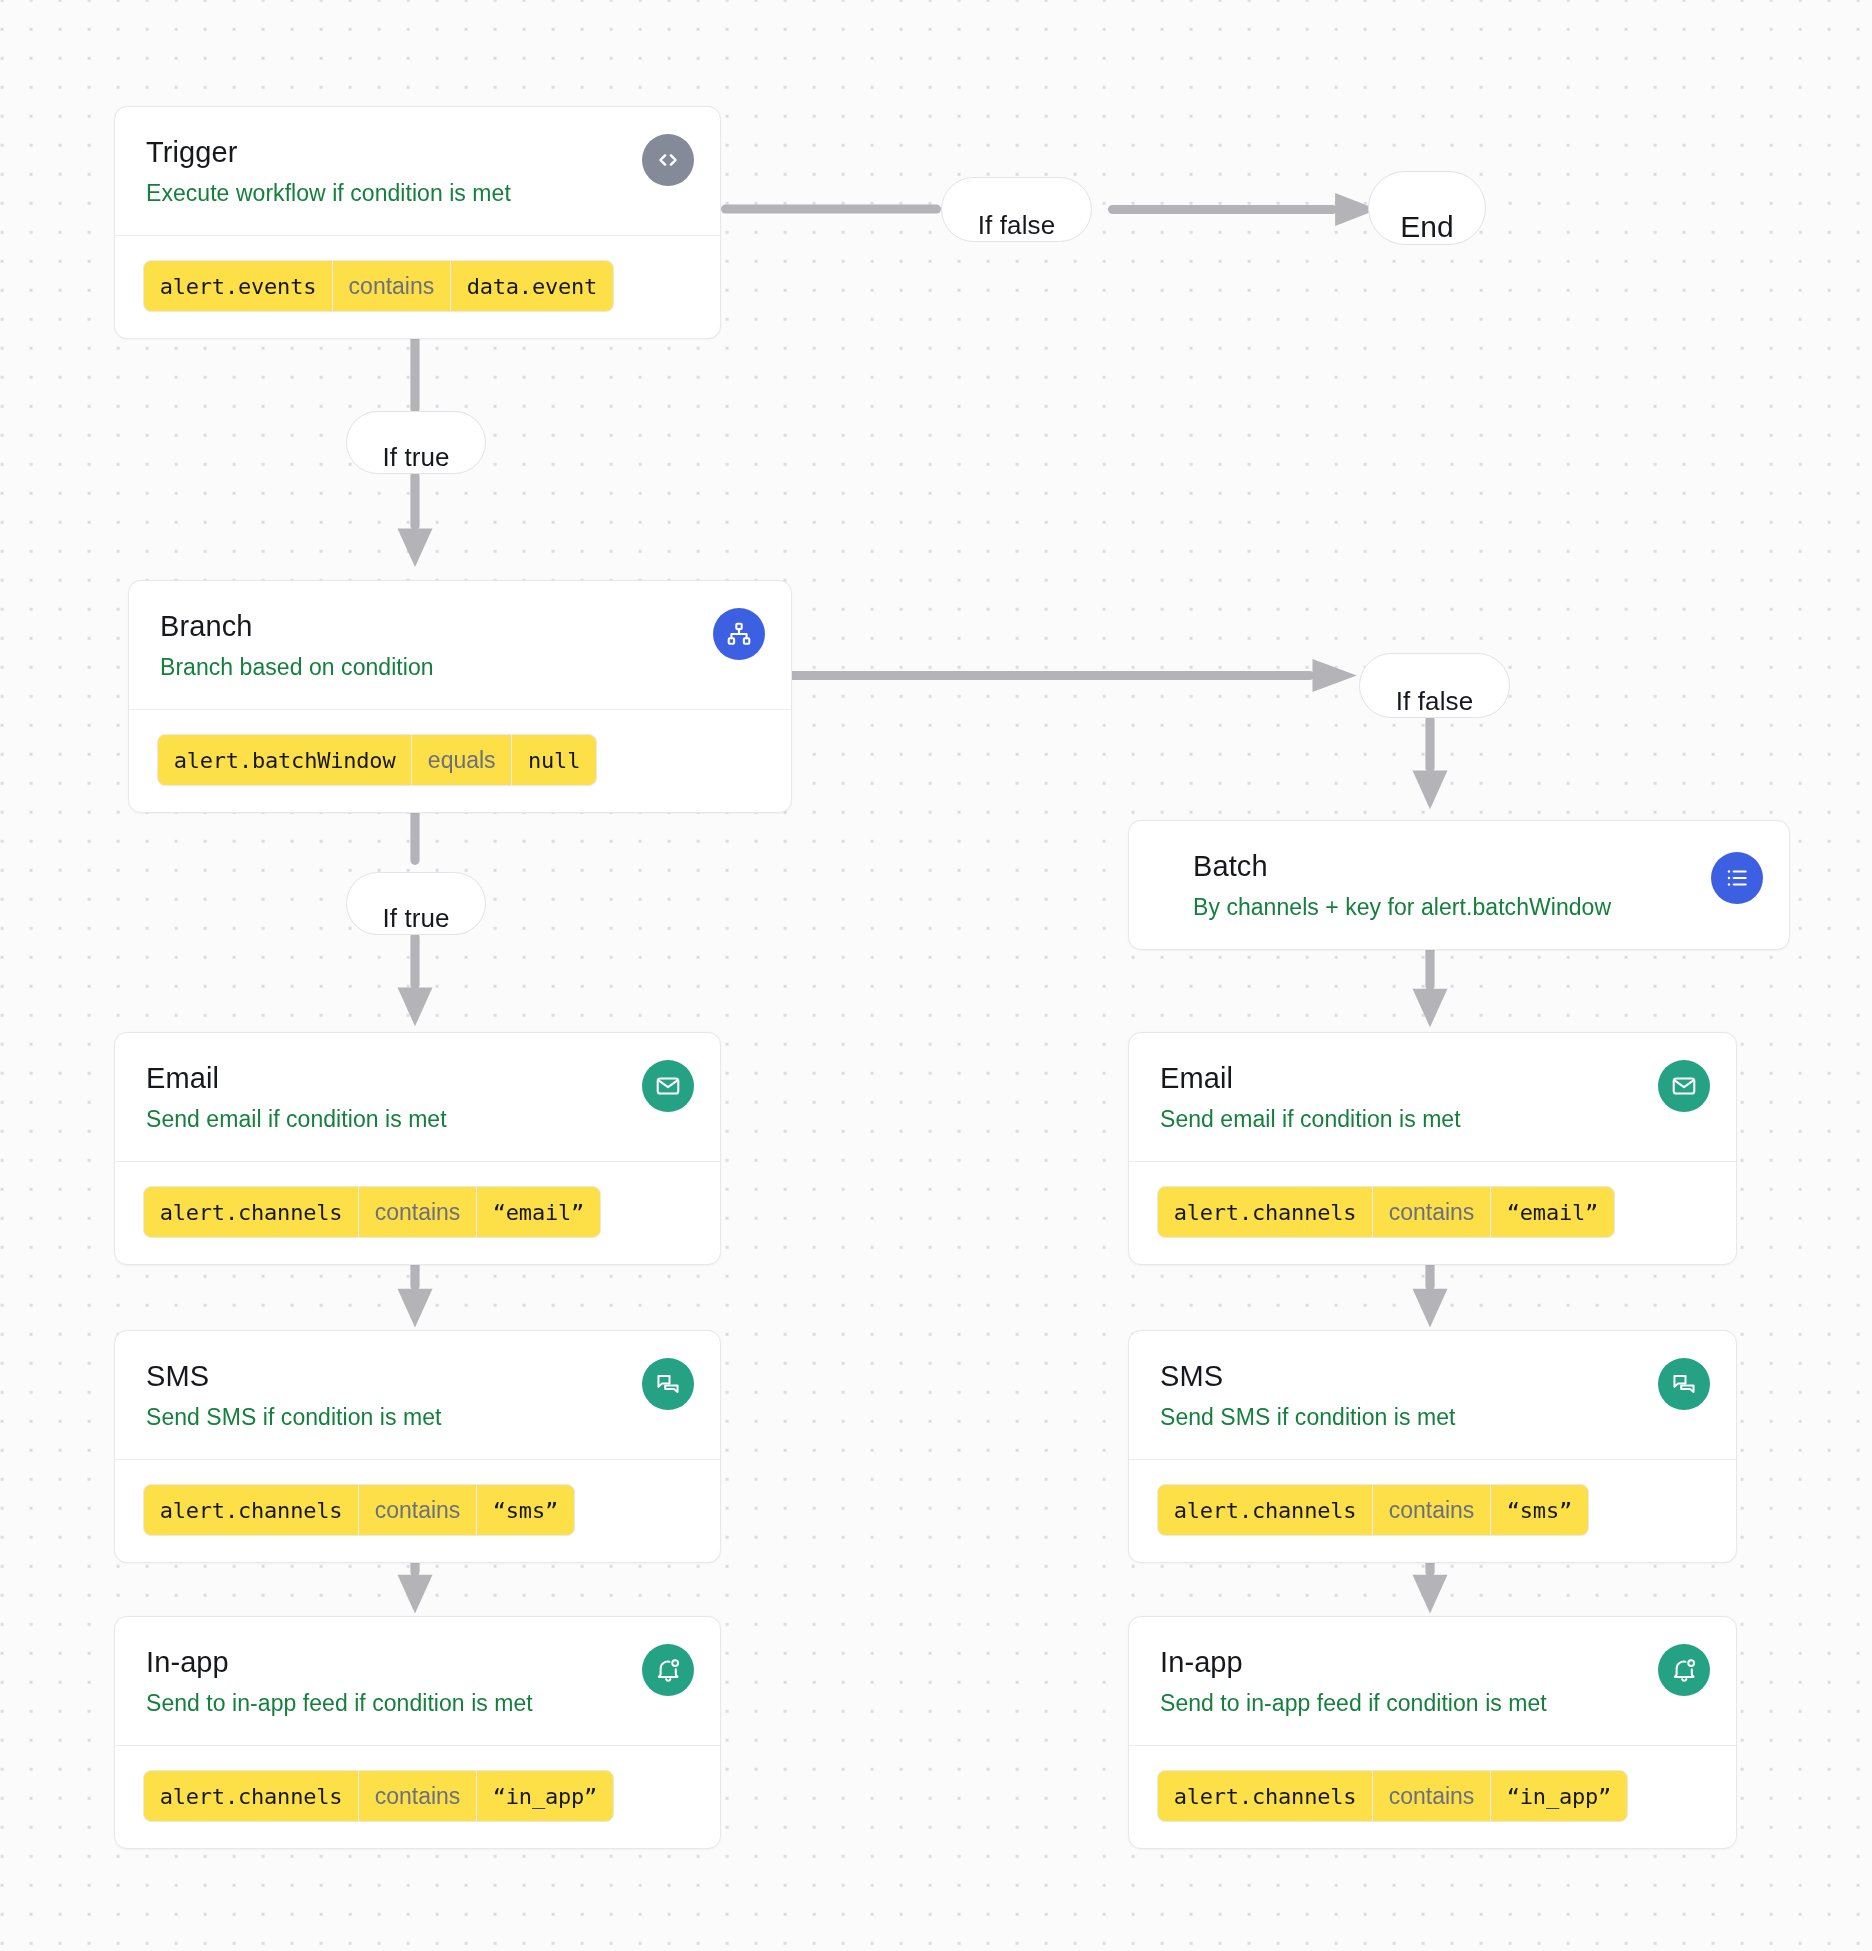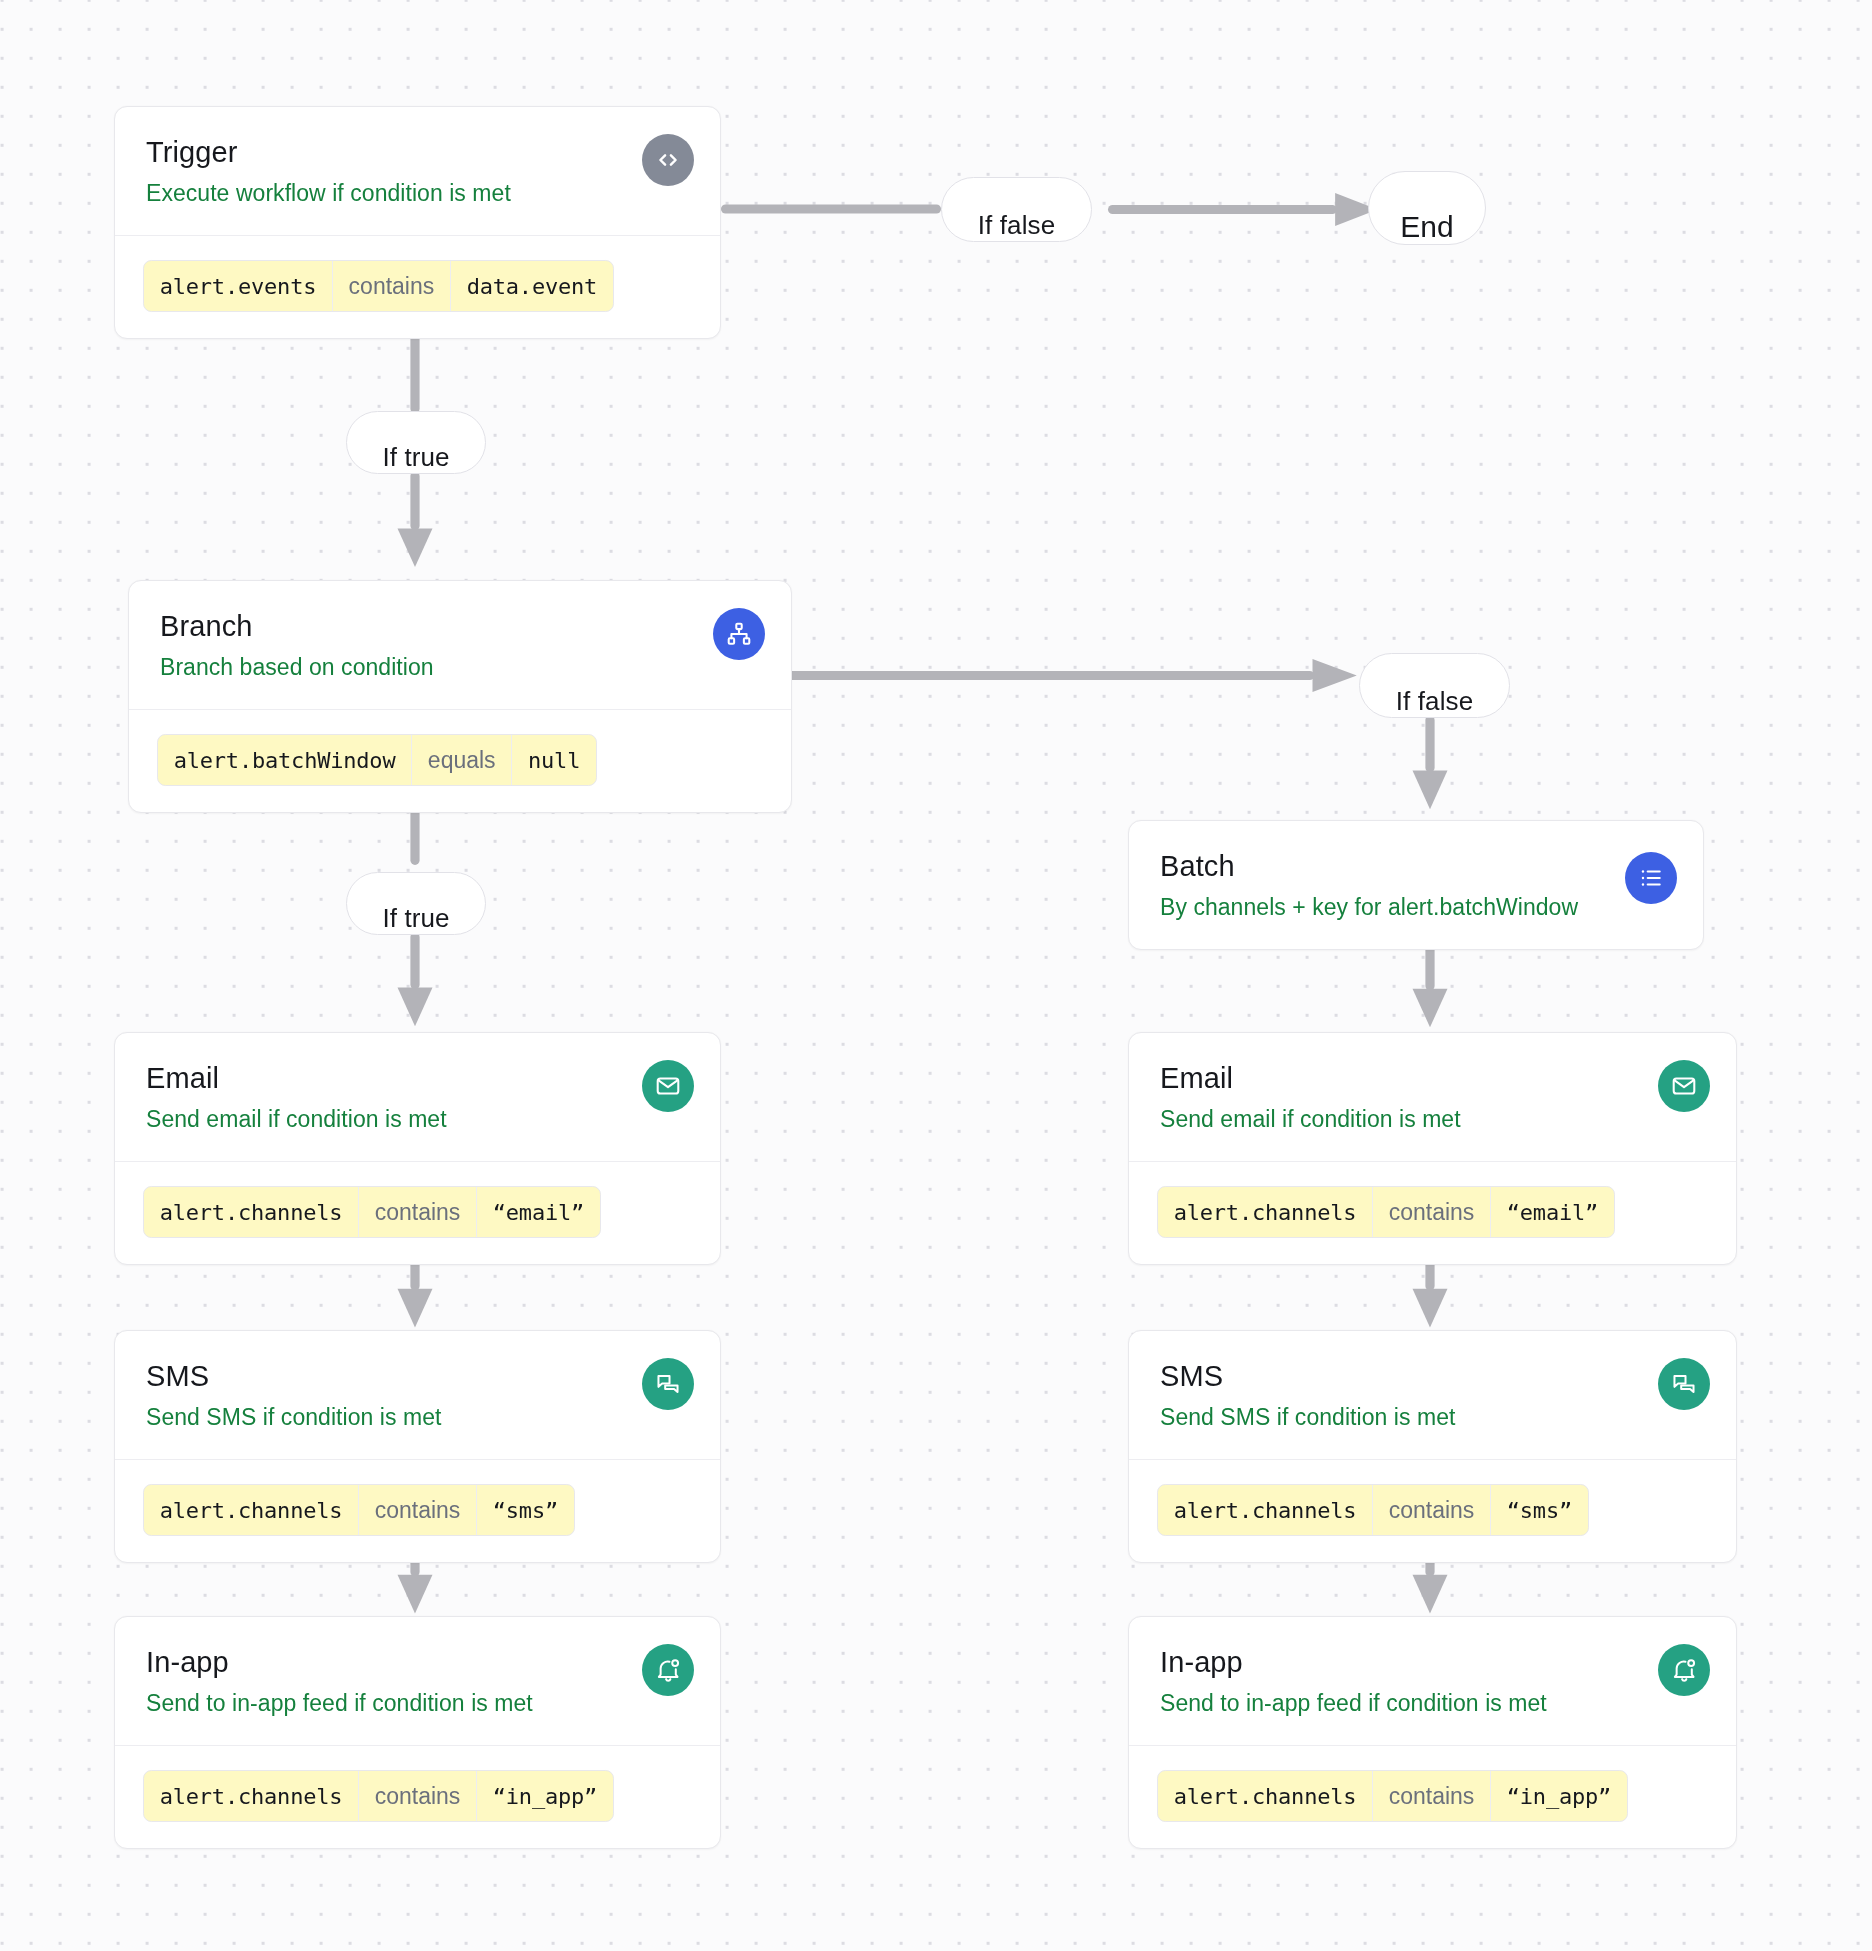--- a/index.html
+++ b/index.html
@@ -75,21 +75,21 @@
     padding: 24px 28px 26px 28px;
   }
 
   
   .cond {
     display: inline-flex;
     align-items: stretch;
     border: 1.4px solid #e8e8ec;
     border-radius: 8.3px;
     overflow: hidden;
-    background: #fef9c3;
+    background: #fde047;
     height: 50px;
   }
   .cond > span {
     display: flex;
     align-items: center;
     padding: 0 15.7px;
   }
   .cond .c-field,
   .cond .c-value {
     font-family: "DejaVu Sans Mono", monospace;
@@ -273,21 +273,21 @@
     </div>
     <div class="card-body">
       <div class="cond">
         <span class="c-field">alert.batchWindow</span>
         <span class="c-op">equals</span>
         <span class="c-value">null</span>
       </div>
     </div>
   </div>
 
-  <div class="node-card" style="left:1128px; top:820px; width:576px;">
+  <div class="node-card" style="left:1128px; top:820px; width:662px;padding-left:33px;">
     <div class="card-head" style="min-height:114px;">
       <div class="card-title">Batch</div>
       <div class="card-sub">By channels + key for alert.batchWindow</div>
       <div class="card-icon icon-blue" style="top:31px;">
         <svg width="26" height="26" viewBox="0 0 24 24" fill="none" stroke="#ffffff" stroke-width="2" stroke-linecap="round" stroke-linejoin="round">
           <path d="M9 6 H20"></path>
             <path d="M9 12 H20"></path>
             <path d="M9 18 H20"></path>
           <circle cx="4.6" cy="6" r="1.1" fill="#ffffff" stroke="none"></circle>
           <circle cx="4.6" cy="12" r="1.1" fill="#ffffff" stroke="none"></circle>

